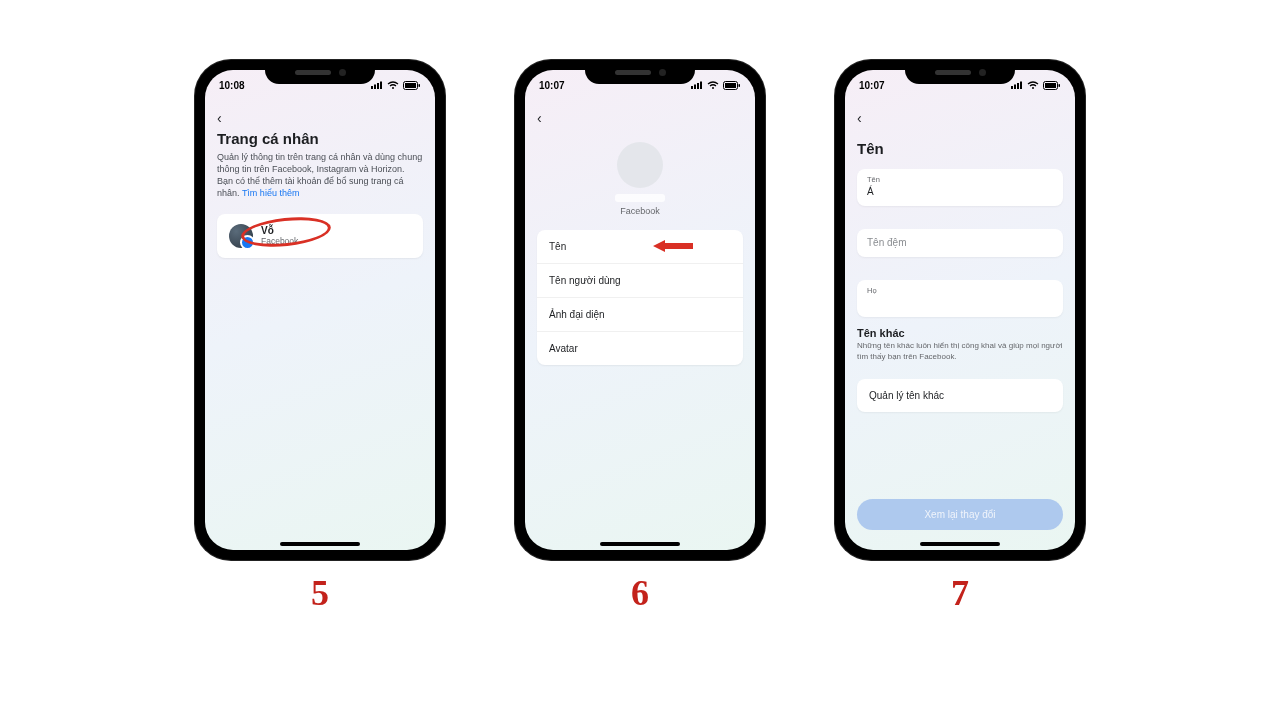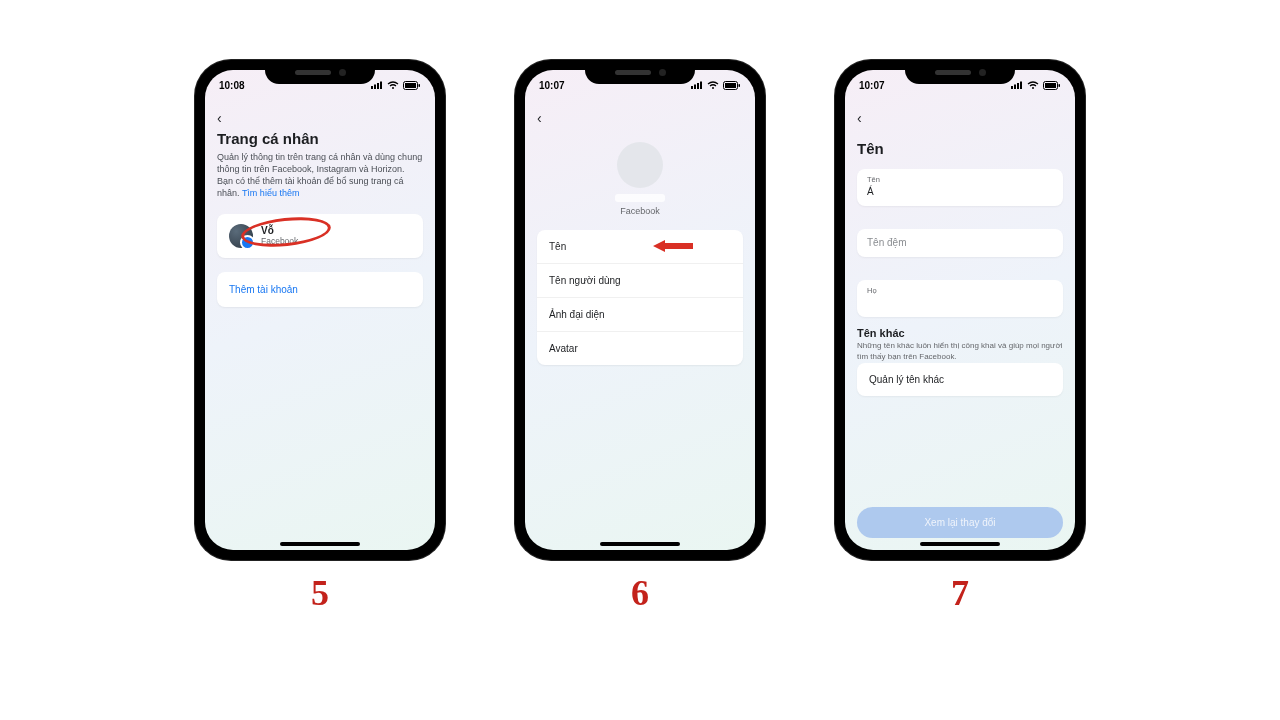--- a/index.html
+++ b/index.html
@@ -233,26 +233,26 @@
     color:#65676b;
     margin-top:2px;
     line-height:1.35;
   }
   .manage {
     background:#fff;
     border-radius:8px;
     padding:11px 12px;
     font-size:10px;
     color:#1c1e21;
-    margin-top:0;
+    margin-top:16px;
     box-shadow: 0 1px 2px rgba(0,0,0,0.05);
   }
   .review-btn {
     position:absolute;
-    bottom:12px;
+    bottom:20px;
     left:12px;
     right:12px;
     background:#aec9ee;
     color:#f0f4fb;
     text-align:center;
     padding:10px;
     border-radius:20px;
     font-size:10px;
     font-weight:500;
   }
@@ -322,23 +322,20 @@
           <div class="card">
             <div class="account-item">
               <div class="avatar"></div>
               <div>
                 <div class="acct-name">Vỗ</div>
                 <div class="acct-sub">Facebook</div>
               </div>
               <div class="circle-highlight" style="left:24px; top:4px;"></div>
             </div>
           </div>
-          <div class="card">
-            <div class="add-account">Thêm tài khoản</div>
-          </div>
         </div>
         <div class="home-indicator"></div>
       </div>
     </div>
     <div class="step-num">5</div>
   </div>
 
   <div class="col">
     <div class="phone">
       <div class="notch"></div>

